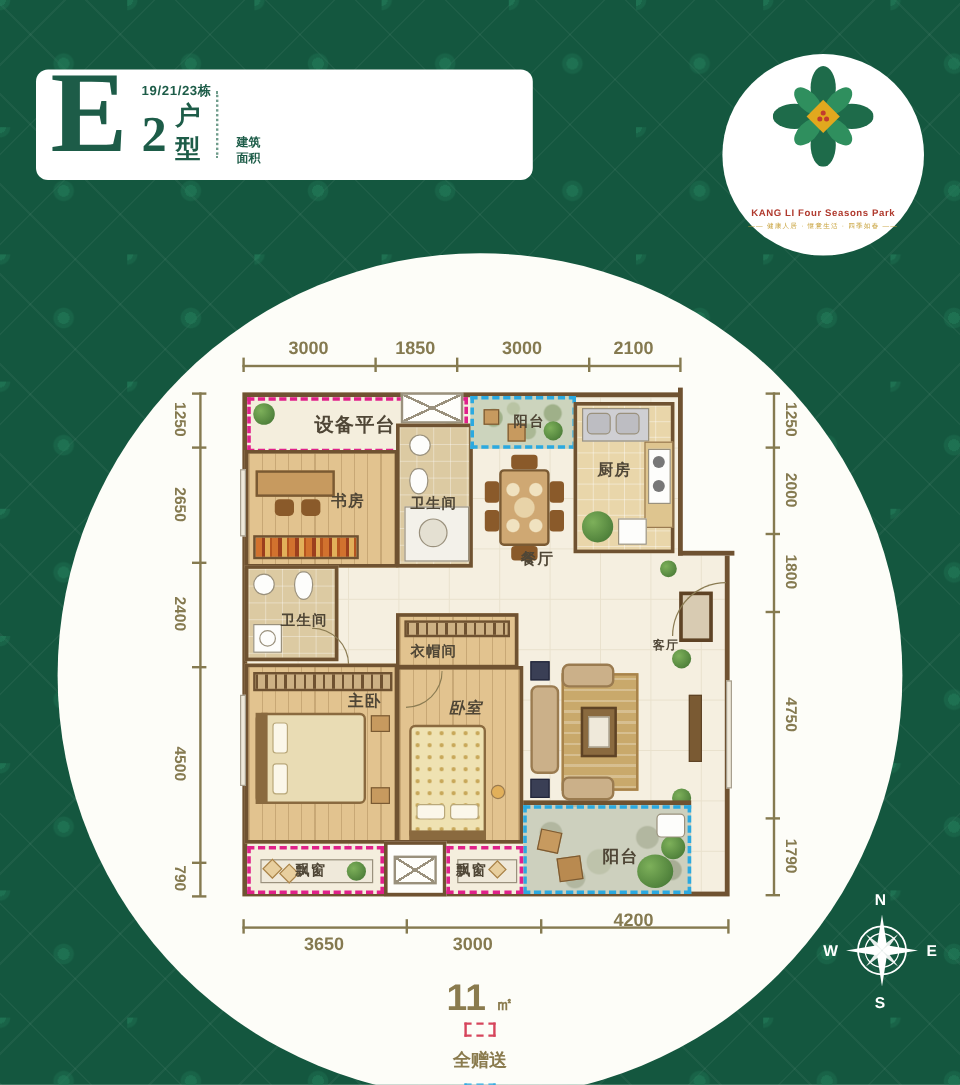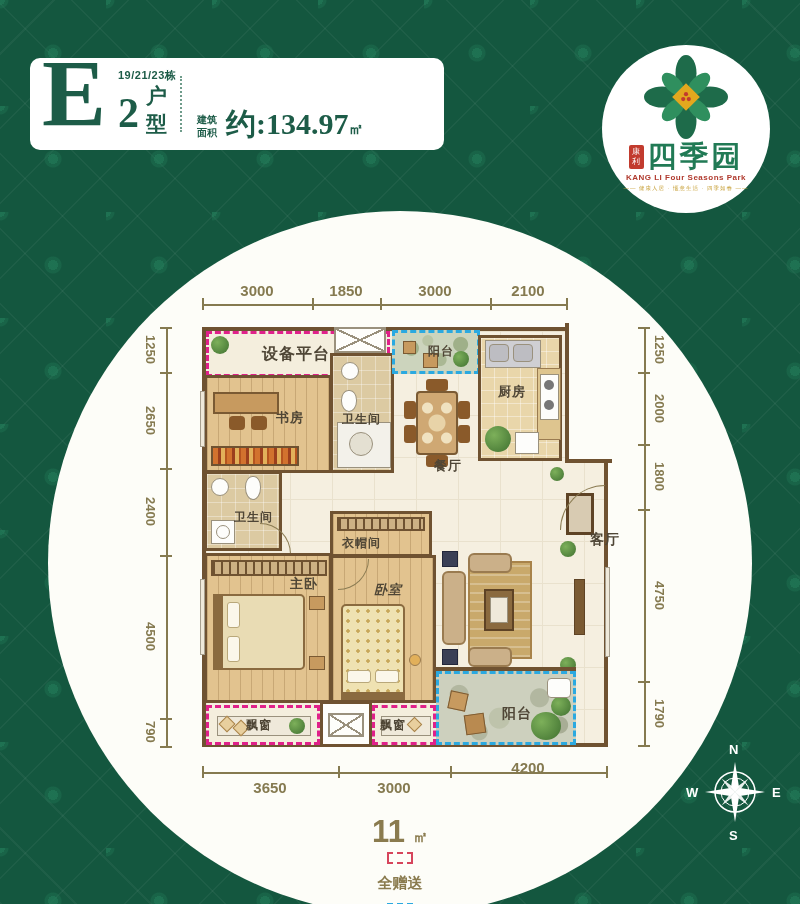--- a/index.html
+++ b/index.html
@@ -86,21 +86,20 @@
   <div class="abs unit-e">E</div>
   <div class="abs blockno">19/21/23栋</div>
   <div class="abs unit-2">2</div>
   <div class="abs hu">户</div>
   <div class="abs xing">型</div>
   <div class="abs hdr-divider"></div>
   <div class="abs area-prefix">
     <div>建筑</div>
     <div>面积</div>
   </div>
-  <div class="abs area-value"><span>约:134.97</span><span class="area-unit">㎡</span></div>
 </div>
 
 <div class="abs logo-circle">
   <svg class="abs logo-emblem" width="84" height="84" viewBox="-30 -30 60 60">
     <g fill="#1e6b4a">
       <ellipse cx="0" cy="-17" rx="7.5" ry="13"></ellipse>
       <ellipse cx="0" cy="17" rx="7.5" ry="13"></ellipse>
       <ellipse cx="-17" cy="0" rx="13" ry="7.5"></ellipse>
       <ellipse cx="17" cy="0" rx="13" ry="7.5"></ellipse>
     </g>
@@ -108,24 +107,20 @@
       <ellipse cx="0" cy="-13" rx="5.5" ry="10" transform="rotate(45)"></ellipse>
       <ellipse cx="0" cy="13" rx="5.5" ry="10" transform="rotate(45)"></ellipse>
       <ellipse cx="0" cy="-13" rx="5.5" ry="10" transform="rotate(-45)"></ellipse>
       <ellipse cx="0" cy="13" rx="5.5" ry="10" transform="rotate(-45)"></ellipse>
     </g>
     <rect x="-7" y="-7" width="14" height="14" transform="rotate(45)" fill="#e2a81e"></rect>
     <circle cx="0" cy="-2" r="1.5" fill="#c23b2e"></circle>
       <circle cx="-2" cy="1.5" r="1.5" fill="#c23b2e"></circle>
       <circle cx="2" cy="1.5" r="1.5" fill="#c23b2e"></circle>
   </svg>
-  <div class="abs logo-row">
-    <div class="logo-seal">康利</div>
-    <div class="logo-brand">四季园</div>
-  </div>
   <div class="abs logo-en">KANG LI Four Seasons Park</div>
   <div class="abs logo-tagline">—— 健康人居 · 惬意生活 · 四季如春 ——</div>
 </div>
 
 <div class="abs plan-circle"></div>
 
 <div class="hline" style="left:202px;top:304px;width:365px;"></div>
 <div class="tickv" style="left:202px;top:298px;"></div>
 <div class="tickv" style="left:312px;top:298px;"></div>
 <div class="tickv" style="left:380px;top:298px;"></div>
@@ -275,21 +270,21 @@
   <div class="furn" style="left:240px;top:244px;width:24px;height:74px;background:#cbb089;border:2px solid #9a7b50;border-radius:6px;"></div>
   <div class="furn" style="left:266px;top:226px;width:44px;height:20px;background:#cbb089;border:2px solid #9a7b50;border-radius:6px;"></div>
   <div class="furn" style="left:266px;top:320px;width:44px;height:20px;background:#cbb089;border:2px solid #9a7b50;border-radius:6px;"></div>
   <div class="furn" style="left:282px;top:262px;width:30px;height:42px;background:#8a6a3f;border:2px solid #5e4325;"></div>
   <div class="furn" style="left:288px;top:270px;width:18px;height:26px;background:#efe9da;border:1px solid #9a917d;"></div>
   <div class="furn" style="left:240px;top:224px;width:16px;height:16px;background:#3a3f55;border:1px solid #22263a;"></div>
   <div class="furn" style="left:240px;top:322px;width:16px;height:16px;background:#3a3f55;border:1px solid #22263a;"></div>
   <div class="furn" style="left:372px;top:252px;width:11px;height:56px;background:#7a5a33;border:1px solid #5e4325;"></div>
   <div class="plant" style="left:358px;top:214px;width:16px;height:16px;"></div>
   <div class="plant" style="left:358px;top:330px;width:16px;height:16px;"></div>
-  <span class="rl" style="left:342px;top:204px;font-size:14px;margin-left:46px;">客厅</span>
+  <span class="rl" style="left:342px;top:204px;font-size:10px;">客厅</span>
   <div class="window" style="left:403px;top:240px;width:5px;height:90px;"></div>
 
   <div class="abs" style="left:234px;top:340px;width:140px;height:4px;background:#6f5231;"></div>
 
   <div class="gift-half stone" style="left:234px;top:344px;width:140px;height:74px;">
     <div class="furn" style="left:10px;top:18px;width:18px;height:18px;background:#c79a5f;border:1px solid #7a5a33;transform:rotate(12deg);"></div>
     <div class="furn" style="left:26px;top:40px;width:20px;height:20px;background:#b98a50;border:1px solid #7a5a33;transform:rotate(-8deg);"></div>
     <div class="plant" style="left:92px;top:38px;width:30px;height:28px;"></div>
     <div class="plant" style="left:112px;top:22px;width:20px;height:20px;"></div>
     <div class="fixture" style="left:108px;top:4px;width:24px;height:20px;border-radius:4px;"></div>

